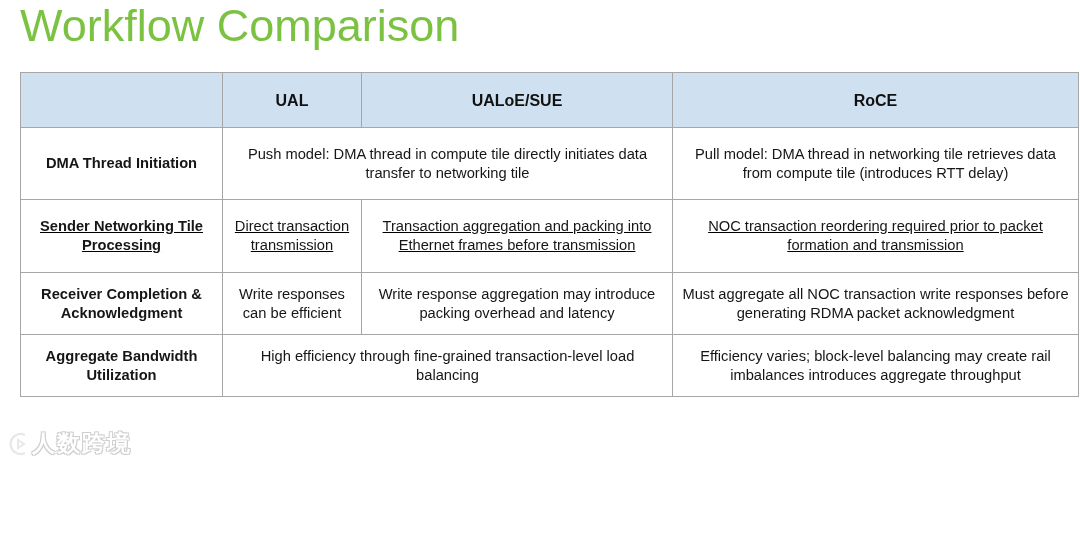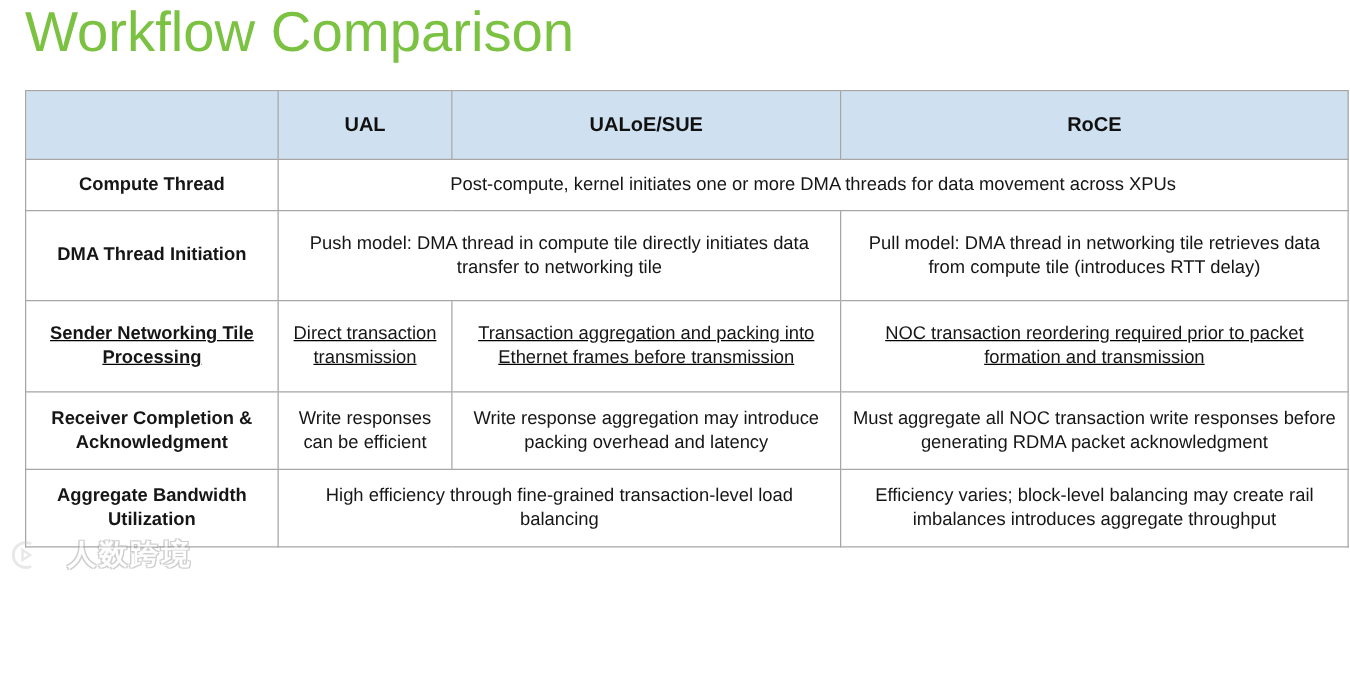--- a/index.html
+++ b/index.html
@@ -82,21 +82,21 @@
   .r-4   { height: 73px; text-decoration: underline; }
   .r-5   { height: 38px; }
   .r-6   { height: 62px; }
   .r-7   { height: 62px; padding-left: 26px; }
   .watermark {
     position: absolute;
     left: 6px;
     bottom: 2px;
     display: flex;
     align-items: center;
-    gap: 22px;
+    gap: 0;
     opacity: 0.42;
     pointer-events: none;
   }
   .watermark .wm-logo {
     width: 26px;
     height: 26px;
     position: relative;
   }
   .watermark .wm-text {
     font-size: 23px;
@@ -126,24 +126,20 @@
       </colgroup>
       <thead>
         <tr class="r-h">
           <th class="col-label c0"></th>
           <th class="c1">UAL</th>
           <th class="c2">UALoE/SUE</th>
           <th class="c3">RoCE</th>
         </tr>
       </thead>
       <tbody id="table-body">
-          <tr class="r-1">
-            <td class="rowlabel c0">Compute Thread</td>
-            <td colspan="3">Post-compute, kernel initiates one or more DMA threads for data movement across XPUs</td>
-          </tr>
           <tr class="r-3">
             <td class="rowlabel c0">DMA Thread Initiation</td>
             <td colspan="2">Push model: DMA thread in compute tile directly initiates data transfer to networking tile</td>
             <td>Pull model: DMA thread in networking tile retrieves data from compute tile (introduces RTT delay)</td>
           </tr>
           <tr class="r-4">
             <td class="rowlabel c0">Sender Networking Tile Processing</td>
             <td>Direct transaction transmission</td>
             <td>Transaction aggregation and packing into Ethernet frames before transmission</td>
             <td>NOC transaction reordering required prior to packet formation and transmission</td>

